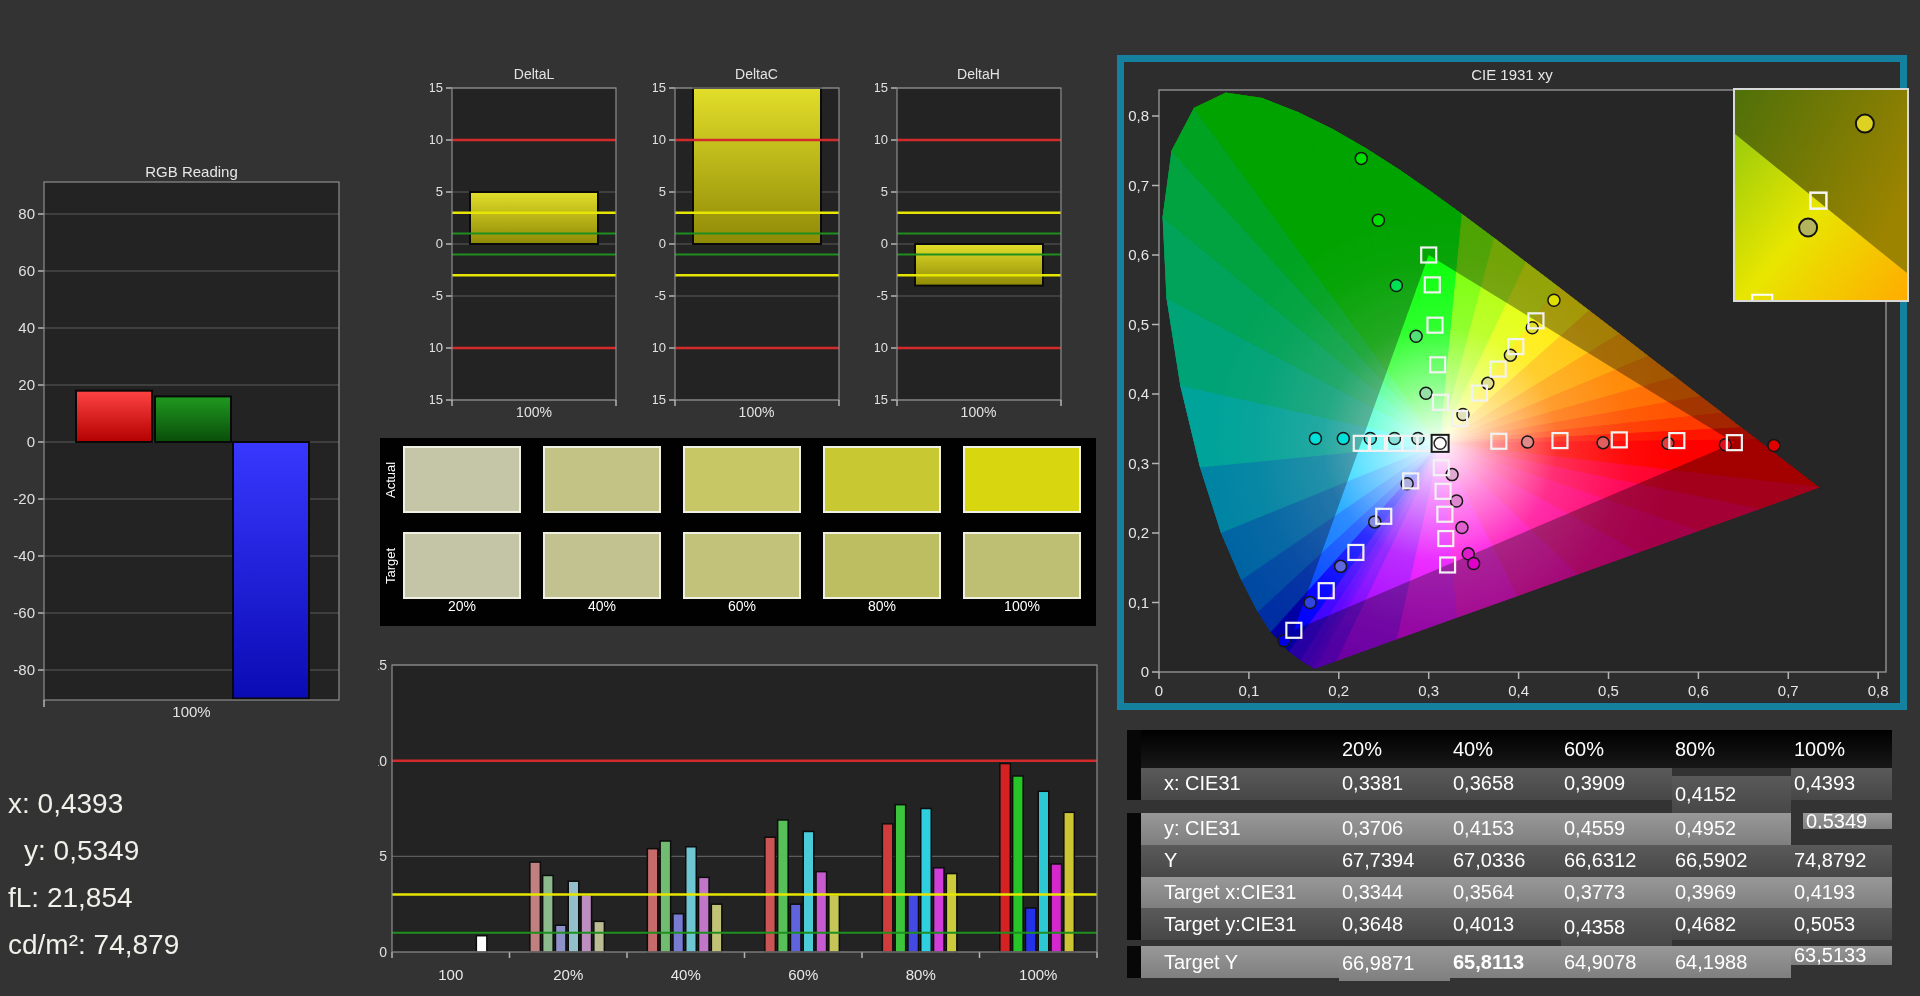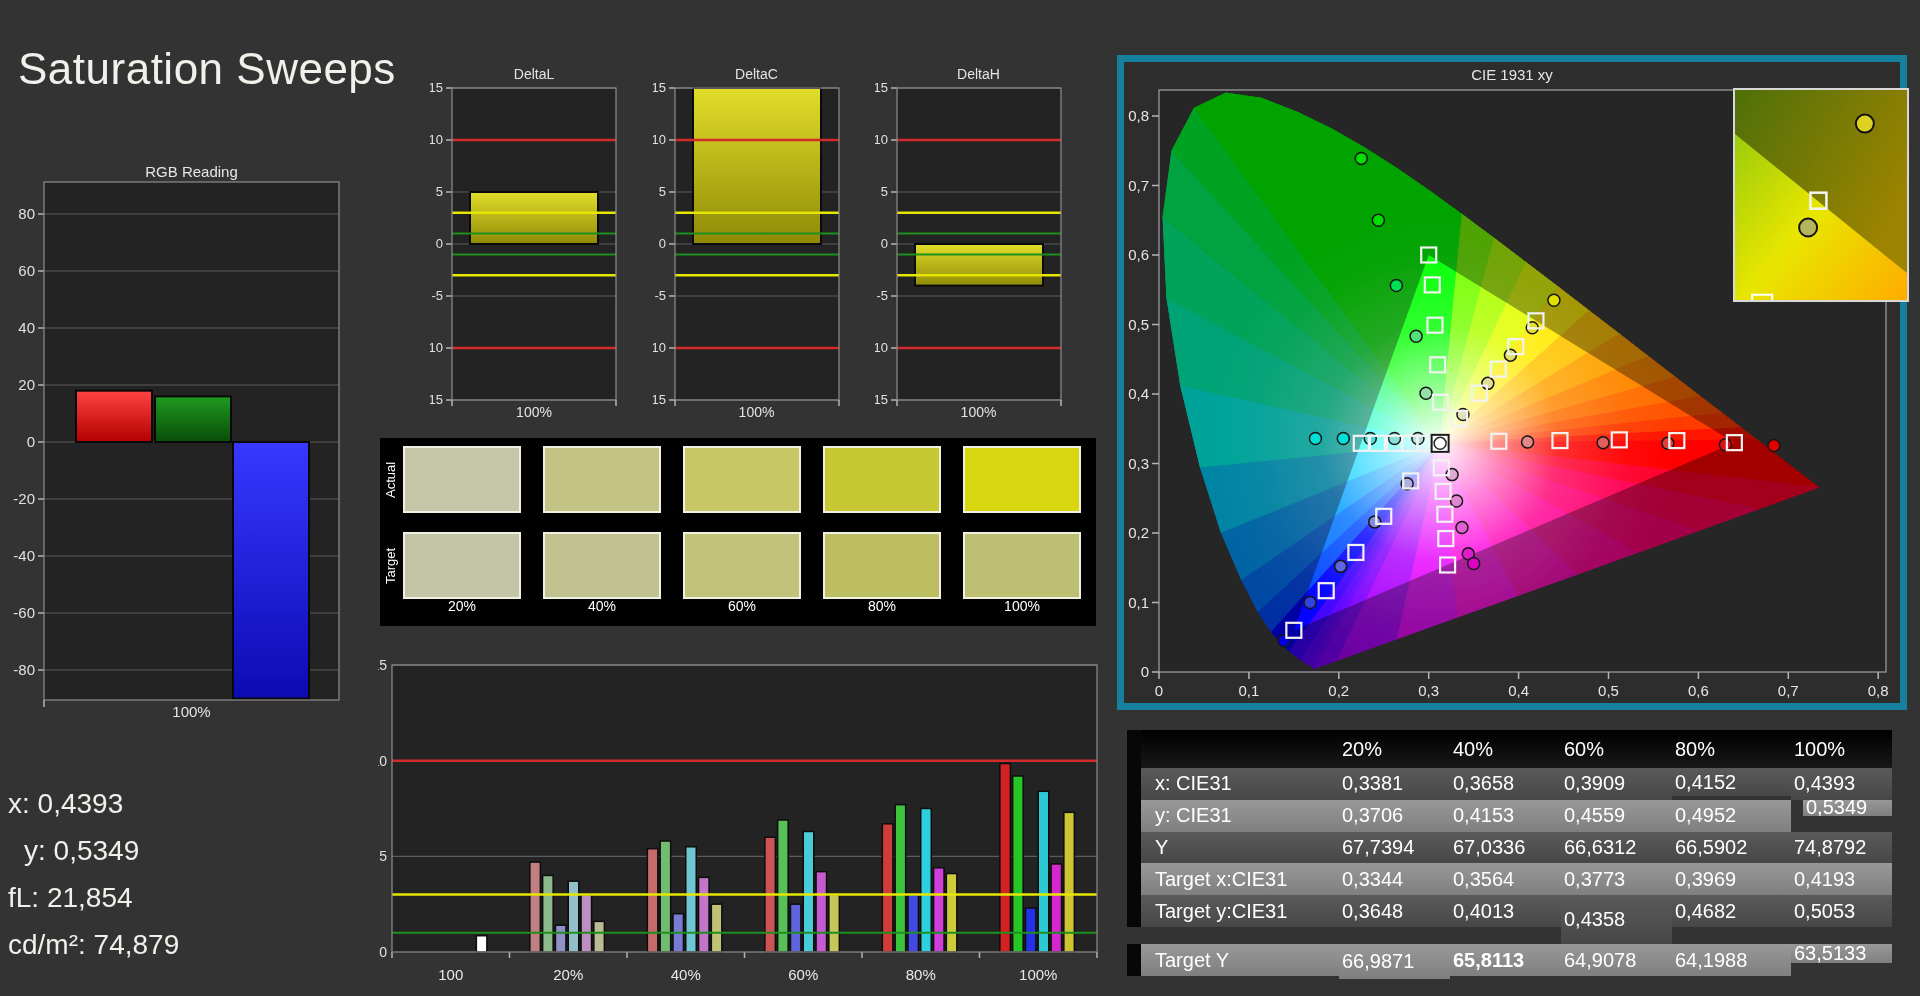--- a/index.html
+++ b/index.html
@@ -20,29 +20,28 @@
          text-align:center;}
   .cie-panel{border:7px solid #15819f;background:#2d2d2d;box-sizing:border-box;}
   .cie-inset{border:2px solid #d8d8d8;box-sizing:content-box;background:#888;}
   #meas-table{display:grid;grid-template-columns:14px 198px 111px 111px 111px 119px 101px;
               grid-auto-rows:auto;font-size:20px;color:#fff;}
   #meas-table .cell{display:flex;align-items:center;overflow:hidden;white-space:nowrap;}
   #meas-table .hdr{background:linear-gradient(#000,#181818);}
   #meas-table .strip{background:#070707;}
   #meas-table .rowdark{background:linear-gradient(#5a5a5a,#474747);}
   #meas-table .rowlight{background:linear-gradient(#989898,#7f7f7f);}
-  #meas-table .lab{padding-left:14px;}
+  #meas-table .lab{padding-left:23px;}
   #meas-table .val{padding-left:3px;}
 </style>
 </head>
 <body>
 
 <div id="screen">
 
-  <div class="abs page-title" style="left:18px;top:44px;">Saturation Sweeps</div>
 
   <div class="abs chart-title-md" style="left:44px;top:163px;width:295px;">RGB Reading</div>
   <svg id="rgb-svg" class="abs" style="left:0;top:158px;" width="348" height="580">
       <defs>
         <linearGradient id="rbR" x1="0" y1="0" x2="0" y2="1">
           <stop offset="0%" stop-color="#ff4343"></stop>
           <stop offset="100%" stop-color="#b30000"></stop>
         </linearGradient>
         <linearGradient id="rbG" x1="0" y1="0" x2="0" y2="1">
           <stop offset="0%" stop-color="#1f9a1f"></stop>
@@ -550,21 +549,21 @@
       <div class="cell hdr val" style="height: 38px;">20%</div>
       <div class="cell hdr val" style="height: 38px;">40%</div>
       <div class="cell hdr val" style="height: 38px;">60%</div>
       <div class="cell hdr val" style="height: 38px;">80%</div>
       <div class="cell hdr val" style="height: 38px;">100%</div>
       <div class="cell strip" style="height: 31.8px;"></div>
       <div class="cell rowdark lab" style="height: 31.8px;">x: CIE31</div>
       <div class="cell rowdark val" style="height: 31.8px;">0,3381</div>
       <div class="cell rowdark val" style="height: 31.8px;">0,3658</div>
       <div class="cell rowdark val" style="height: 31.8px;">0,3909</div>
-      <div class="cell rowdark val" style="height: 28px;">0,4152</div>
+      <div class="cell rowdark val" style="height: 37px; margin-top: 8px;">0,4152</div>
       <div class="cell rowdark val" style="height: 31.8px;">0,4393</div>
       <div class="cell strip" style="height: 31.8px;"></div>
       <div class="cell rowlight lab" style="height: 31.8px;">y: CIE31</div>
       <div class="cell rowlight val" style="height: 31.8px;">0,3706</div>
       <div class="cell rowlight val" style="height: 31.8px;">0,4153</div>
       <div class="cell rowlight val" style="height: 31.8px;">0,4559</div>
       <div class="cell rowlight val" style="height: 31.8px;">0,4952</div>
       <div class="cell rowlight val" style="height: 16px; margin-left: 12px;">0,5349</div>
       <div class="cell strip" style="height: 31.8px;"></div>
       <div class="cell rowdark lab" style="height: 31.8px;">Y</div>
@@ -577,21 +576,21 @@
       <div class="cell rowlight lab" style="height: 31.8px;">Target x:CIE31</div>
       <div class="cell rowlight val" style="height: 31.8px;">0,3344</div>
       <div class="cell rowlight val" style="height: 31.8px;">0,3564</div>
       <div class="cell rowlight val" style="height: 31.8px;">0,3773</div>
       <div class="cell rowlight val" style="height: 31.8px;">0,3969</div>
       <div class="cell rowlight val" style="height: 31.8px;">0,4193</div>
       <div class="cell strip" style="height: 31.8px;"></div>
       <div class="cell rowdark lab" style="height: 31.8px;">Target y:CIE31</div>
       <div class="cell rowdark val" style="height: 31.8px;">0,3648</div>
       <div class="cell rowdark val" style="height: 31.8px;">0,4013</div>
-      <div class="cell rowdark val" style="height: 49px;">0,4358</div>
+      <div class="cell rowdark val" style="height: 38px;">0,4358</div>
       <div class="cell rowdark val" style="height: 31.8px;">0,4682</div>
       <div class="cell rowdark val" style="height: 31.8px;">0,5053</div>
       <div class="cell strip" style="height: 31.8px;"></div>
       <div class="cell rowlight lab" style="height: 31.8px;">Target Y</div>
       <div class="cell rowlight val" style="height: 35px;">66,9871</div>
       <div class="cell rowlight val" style="height: 31.8px; font-weight: bold;">65,8113</div>
       <div class="cell rowlight val" style="height: 31.8px;">64,9078</div>
       <div class="cell rowlight val" style="height: 31.8px;">64,1988</div>
       <div class="cell rowlight val" style="height: 19px;">63,5133</div>
     </div>

